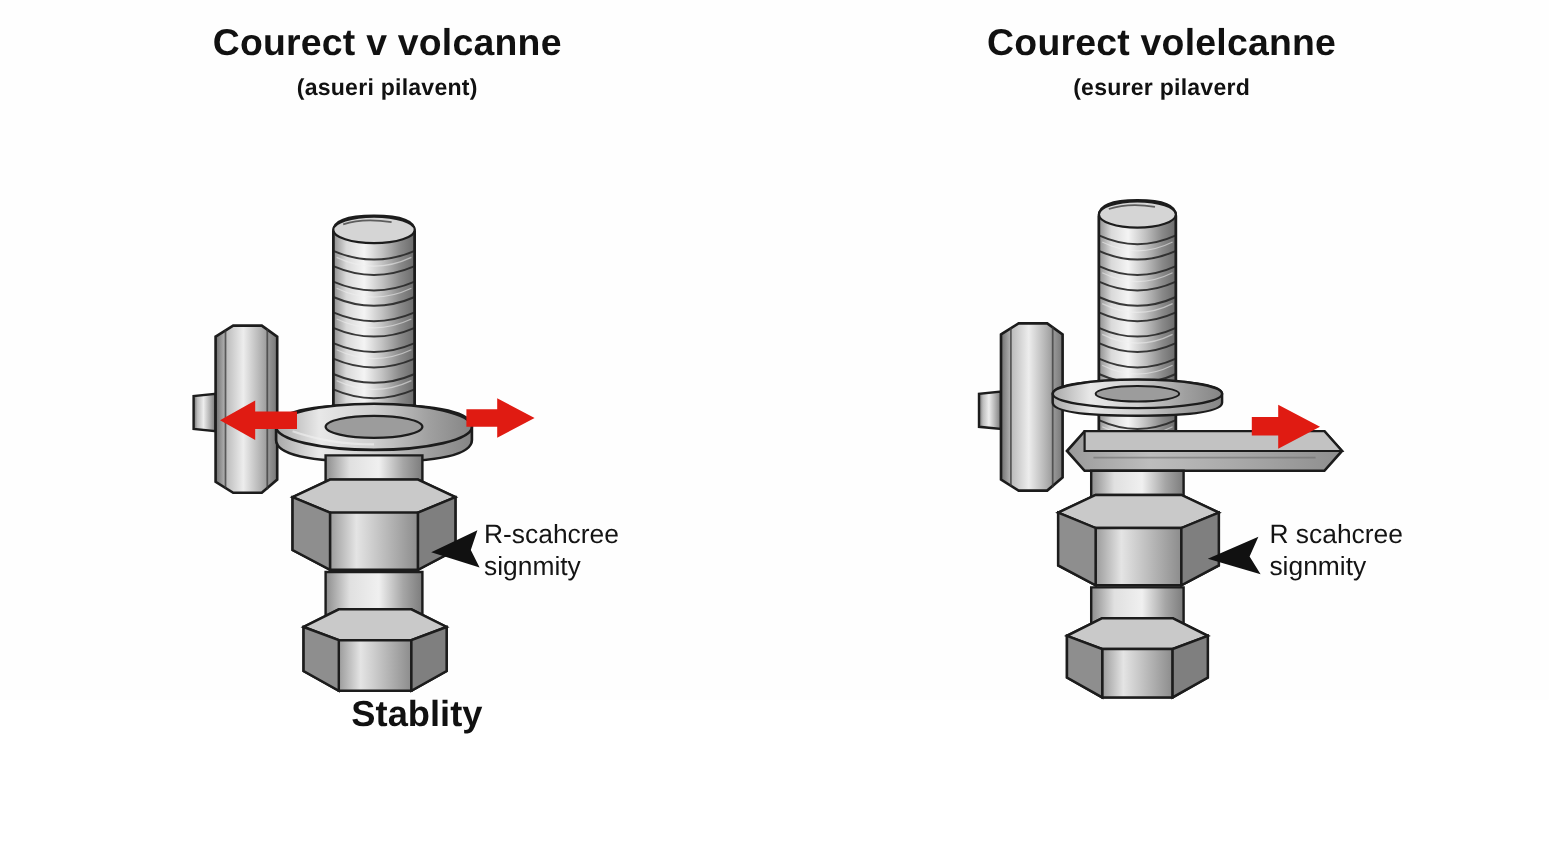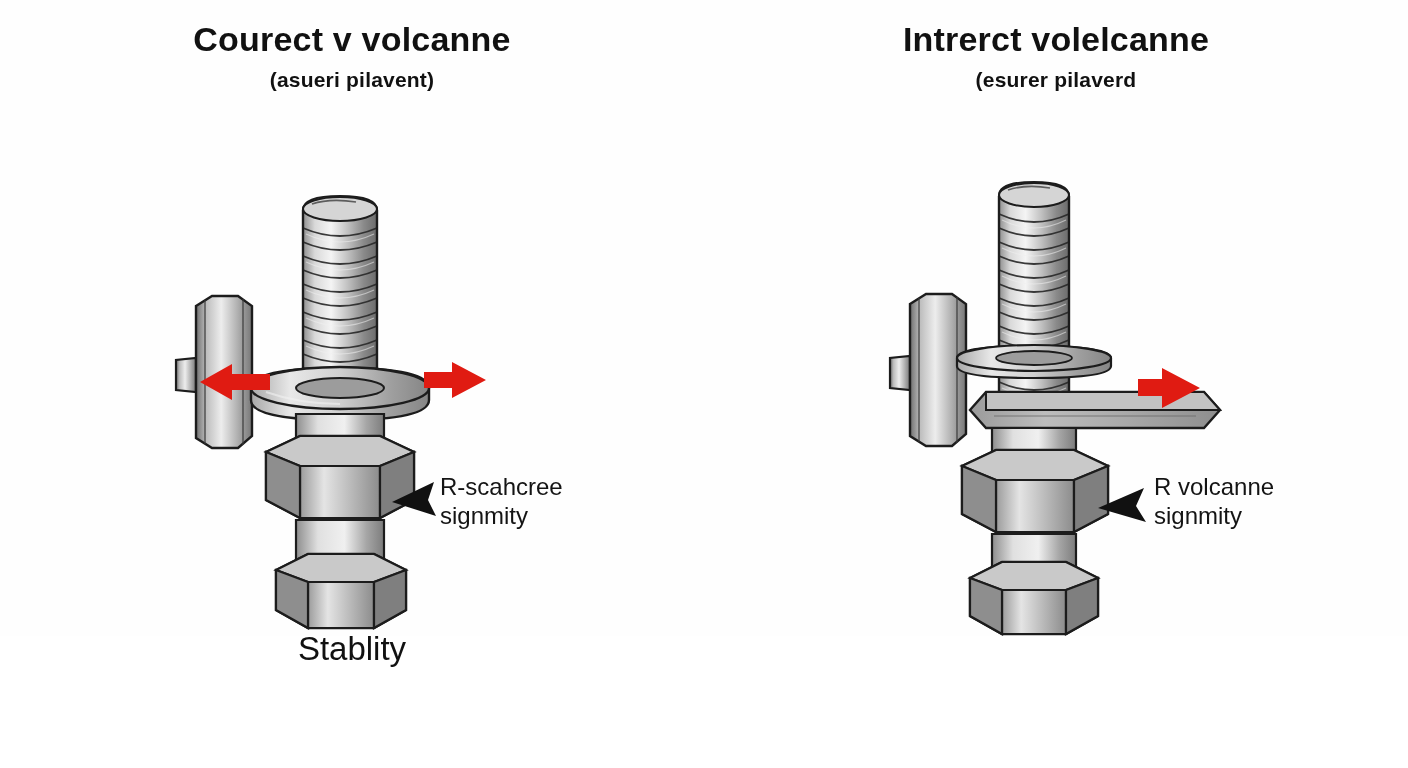--- a/index.html
+++ b/index.html
@@ -46,23 +46,24 @@
     top: 68px;
     font-size: 21px;
   }
 
   .caption {
     position: absolute;
     left: 0;
     width: 704px;
     top: 630px;
     text-align: center;
-    font-weight: normal;
+    font-weight: bold;
     font-size: 33px;
     color: #111111;
+    padding-left: 27px;
   }
 
   .annot {
     position: absolute;
     font-size: 24px;
     color: #141414;
     line-height: 1.22;
     white-space: nowrap;
   }
   .annot-l { left: 440px; top: 472px; }
@@ -207,21 +208,21 @@
     <div class="annot annot-l">
       <div>R-scahcree</div>
       <div>signmity</div>
     </div>
 
     <div class="caption">Stablity</div>
   </div>
 
   <div class="panel panel-right">
 
-    <div class="title title-line1">Intrerct volelcanne</div>
+    <div class="title title-line1">Courect volelcanne</div>
     <div class="title title-line2">(esurer pilaverd</div>
 
     <svg class="art" width="704" height="768" viewBox="0 0 704 768">
       <defs>
         <linearGradient id="gShankR" x1="0" y1="0" x2="1" y2="0">
           <stop offset="0%" stop-color="#8f8f8f"></stop>
           <stop offset="16%" stop-color="#d9d9d9"></stop>
           <stop offset="38%" stop-color="#f4f4f4"></stop>
           <stop offset="60%" stop-color="#c2c2c2"></stop>
           <stop offset="82%" stop-color="#8a8a8a"></stop>
@@ -347,19 +348,19 @@
       <g>
         <path d="M496 388 L458 368 L458 379 L434 379 L434 396 L458 396 L458 408 Z" fill="#e01b12"></path>
       </g>
 
       <g>
         <path d="M394 508 L440 488 L432 506 L442 522 Z" fill="#111111"></path>
       </g>
     </svg>
 
     <div class="annot annot-r" style="left:450px;">
-      <div>R volcanne</div>
+      <div>R scahcree</div>
       <div>signmity</div>
     </div>
 
   </div>
 
 </div>
 
 </body></html>

